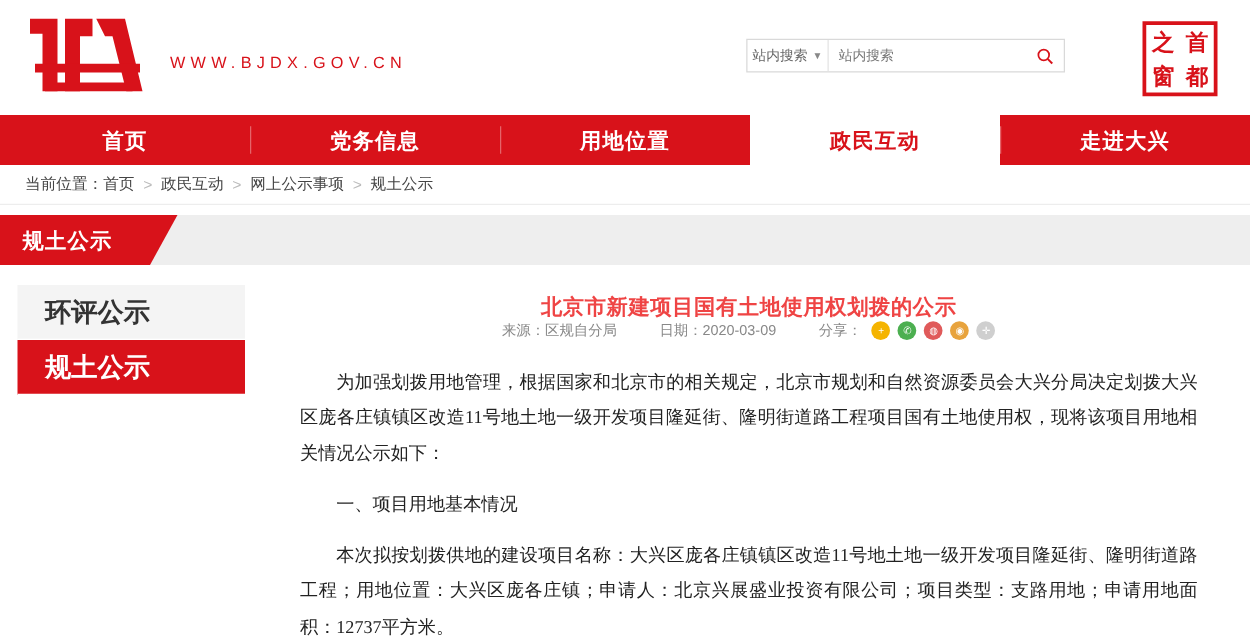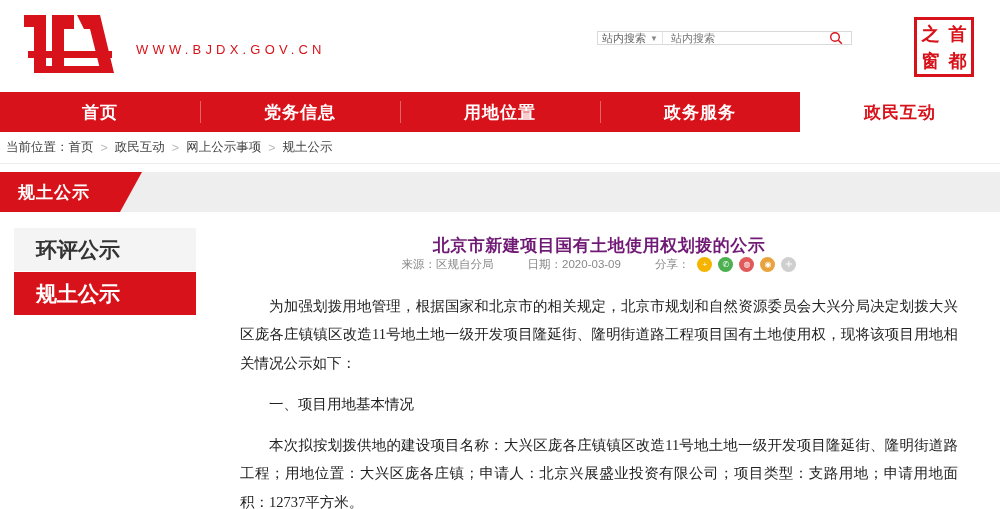--- a/index.html
+++ b/index.html
@@ -44,21 +44,21 @@
     font-size: 13px;
     color: #d8121a;
     letter-spacing: 4.2px;
     margin-top: 7px;
     white-space: nowrap;
   }
 
   .search-wrap {
     position: absolute;
     left: 597px; top: 31px;
-    width: 255px; height: 14px;
+    width: 255px; height: 27px;
     border: 1px solid #d9d9d9;
     background: #fff;
     display: flex;
     align-items: center;
   }
   .search-scope {
     width: 72px;
     height: 100%;
     font-size: 11px;
     color: #666;
@@ -137,21 +137,21 @@
   .nav-item.active { background: #fff; color: #d8121a; }
   .nav-item.active::before { background: transparent; }
 
   
   .breadcrumb {
     height: 32px;
     display: flex;
     align-items: center;
     font-size: 12.5px;
     color: #444;
-    padding-left: 6px;
+    padding-left: 20px;
     border-bottom: 1px solid #ededed;
   }
   .breadcrumb .sep { margin: 0 7px; color: #bbb; }
   .breadcrumb a { color: #444; text-decoration: none; cursor: pointer; }
 
   
   .section-bar {
     height: 40px;
     position: relative;
     background: #eeeeee;
@@ -207,21 +207,21 @@
 
   .content {
     flex: 1;
     padding: 0 42px 0 44px;
   }
   .doc-title {
     text-align: center;
     font-size: 17px;
     font-family: "Liberation Serif", serif;
     font-weight: bold;
-    color: #701a75;
+    color: #ef4444;
     margin-top: 6px;
     letter-spacing: 0.5px;
   }
   .doc-meta {
     display: flex;
     align-items: center;
     justify-content: center;
     gap: 34px;
     font-size: 11.5px;
     color: #888;
@@ -291,22 +291,22 @@
       <span>首</span>
       <span>窗</span>
       <span>都</span>
     </div>
   </div>
 
   <div class="nav">
     <div class="nav-item">首页</div>
     <div class="nav-item">党务信息</div>
     <div class="nav-item">用地位置</div>
-    <div class="nav-item">政务服务</div>
     <div class="nav-item active">政民互动</div>
+    <div class="nav-item">走进大兴</div>
   </div>
 
   <div class="breadcrumb">
     <span>当前位置：</span>
     <a>首页</a>
     <span class="sep">&gt;</span>
     <a>政民互动</a>
     <span class="sep">&gt;</span>
     <a>网上公示事项</a>
     <span class="sep">&gt;</span>

